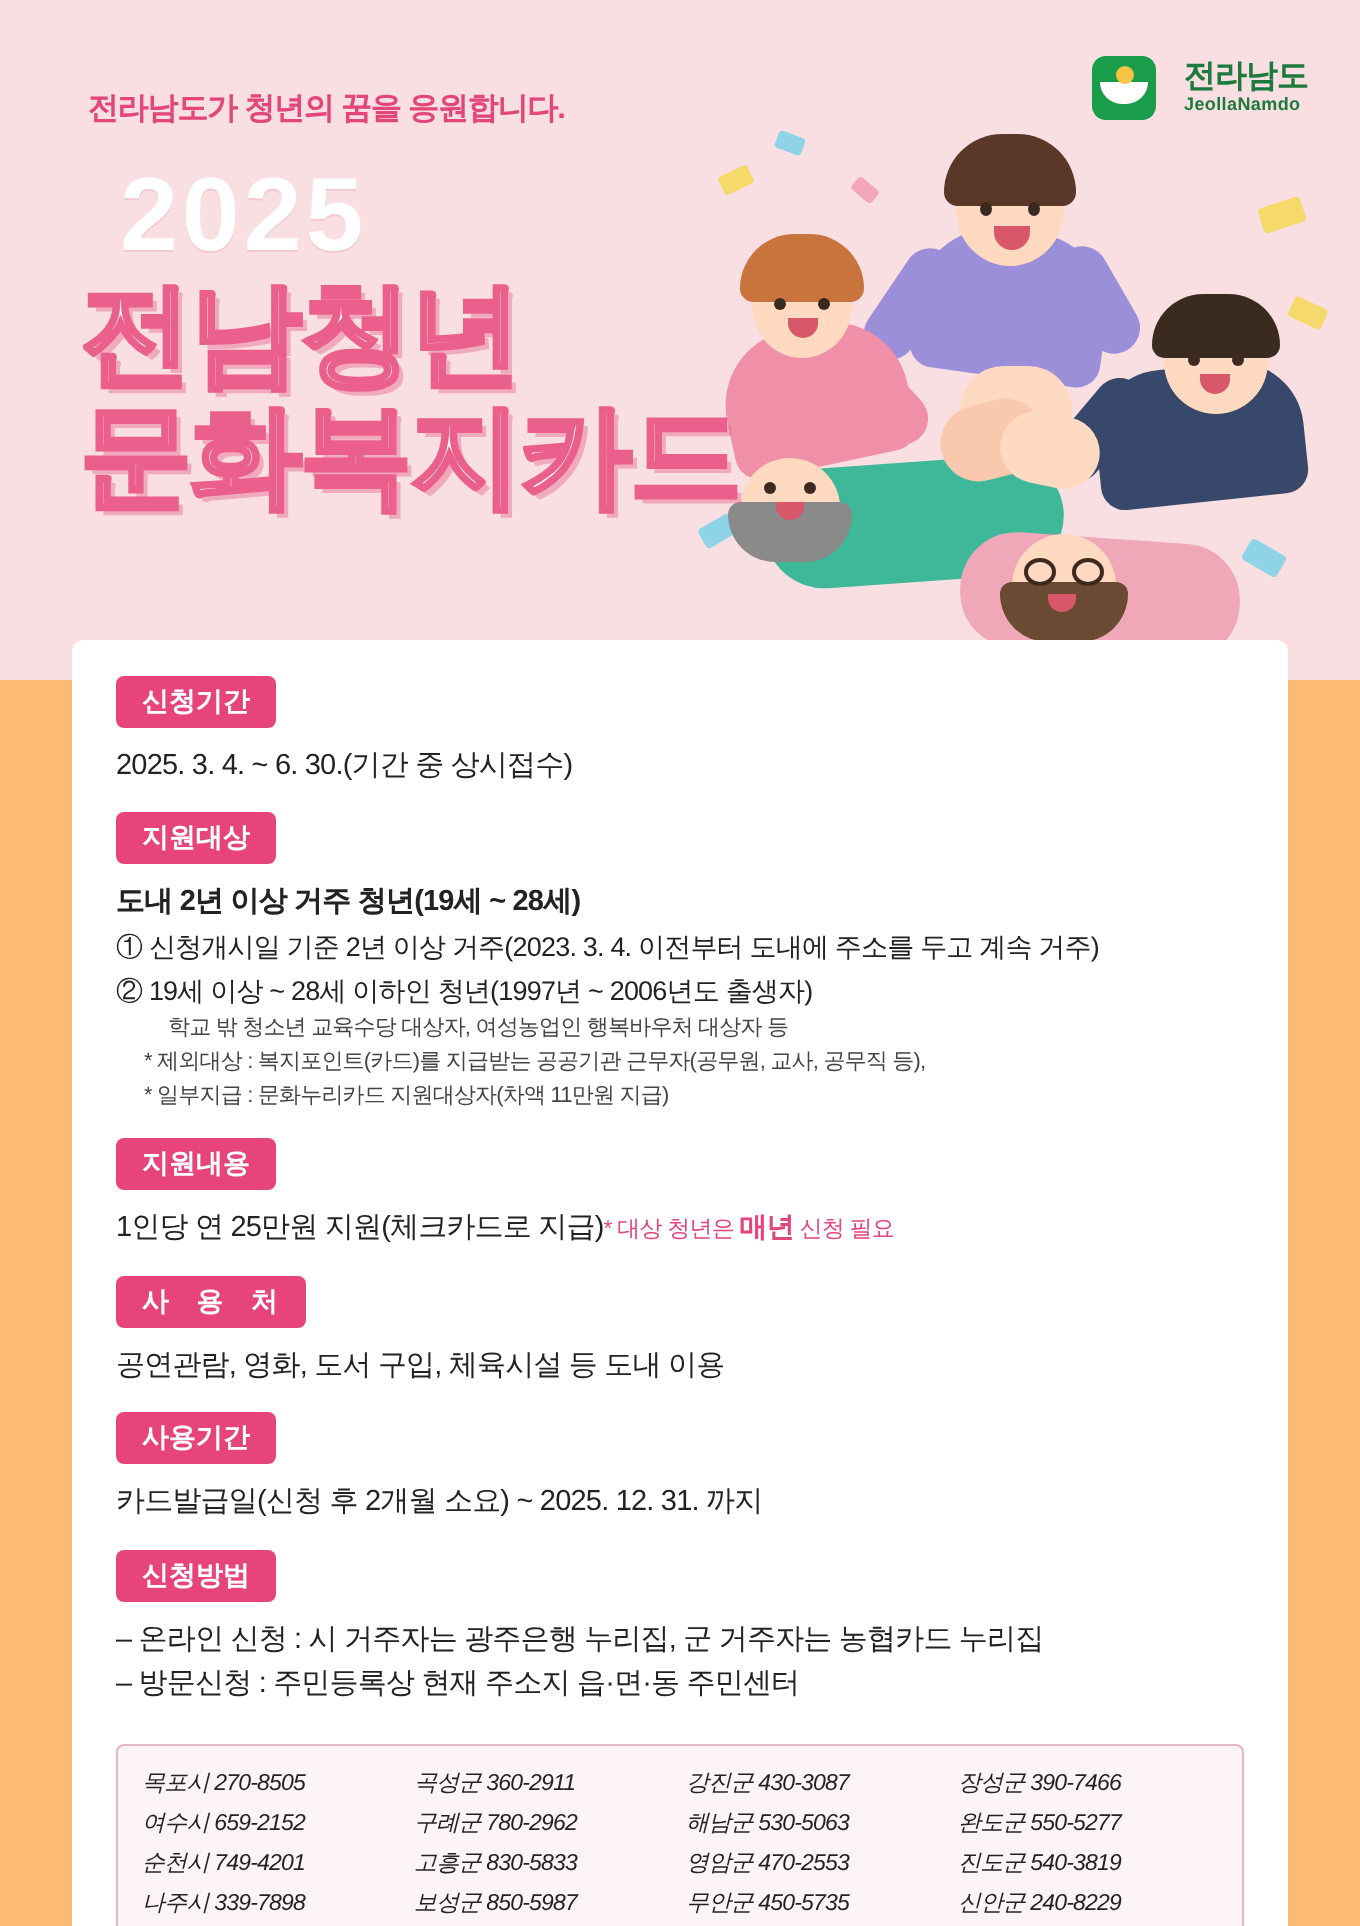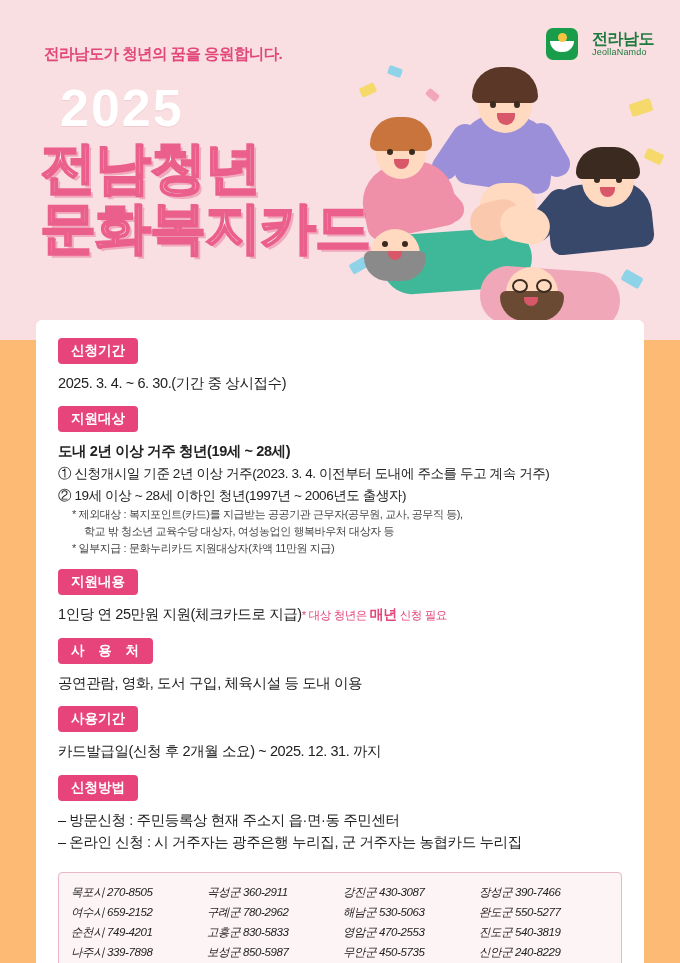--- a/index.html
+++ b/index.html
@@ -110,21 +110,21 @@
   }
   .logo-text-wrap { line-height: 1.1; }
   .logo-kr {
     font-size: 16px;
     font-weight: bold;
     color: #1d7a3d;
     letter-spacing: -0.5px;
   }
   .logo-en {
     font-size: 9px;
-    font-weight: normal;
+    font-weight: bold;
     color: #1d7a3d;
     letter-spacing: 0.2px;
   }
   
   .illus { position: absolute; left: 330px; top: 55px; width: 350px; height: 290px; }
   .blob { position: absolute; border-radius: 50%; }
   .conf { position: absolute; border-radius: 2px; }
   .person-head { position: absolute; border-radius: 50%; }
   .limb { position: absolute; border-radius: 14px; }
 
@@ -290,22 +290,22 @@
       <div class="tag">신청기간</div>
       <div class="line">2025. 3. 4. ~ 6. 30.(기간 중 상시접수)</div>
     </div>
     <div class="sec-gap"></div>
 
     <div class="sec">
       <div class="tag">지원대상</div>
       <div class="line bold">도내 2년 이상 거주 청년(19세 ~ 28세)</div>
       <div class="item">① 신청개시일 기준 2년 이상 거주(2023. 3. 4. 이전부터 도내에 주소를 두고 계속 거주)</div>
       <div class="item">② 19세 이상 ~ 28세 이하인 청년(1997년 ~ 2006년도 출생자)</div>
+      <div class="note note-indent">학교 밖 청소년 교육수당 대상자, 여성농업인 행복바우처 대상자 등</div>
       <div class="note">* 제외대상 : 복지포인트(카드)를 지급받는 공공기관 근무자(공무원, 교사, 공무직 등),</div>
-      <div class="note note-indent">학교 밖 청소년 교육수당 대상자, 여성농업인 행복바우처 대상자 등</div>
       <div class="note">* 일부지급 : 문화누리카드 지원대상자(차액 11만원 지급)</div>
     </div>
     <div class="sec-gap"></div>
 
     <div class="sec">
       <div class="tag">지원내용</div>
       <div class="line">
         <span>1인당 연 25만원 지원(체크카드로 지급)</span><span class="small">* 대상 청년은 </span><span class="pink-bold" style="font-size:14px;">매년</span><span class="small"> 신청 필요</span>
       </div>
     </div>
@@ -318,22 +318,22 @@
     <div class="sec-gap"></div>
 
     <div class="sec">
       <div class="tag">사용기간</div>
       <div class="line">카드발급일(신청 후 2개월 소요) ~ 2025. 12. 31. 까지</div>
     </div>
     <div class="sec-gap"></div>
 
     <div class="sec">
       <div class="tag">신청방법</div>
+      <div class="line">– 온라인 신청 : 시 거주자는 광주은행 누리집, 군 거주자는 농협카드 누리집</div>
       <div class="line">– 방문신청 : 주민등록상 현재 주소지 읍·면·동 주민센터</div>
-      <div class="line">– 온라인 신청 : 시 거주자는 광주은행 누리집, 군 거주자는 농협카드 누리집</div>
     </div>
     <div class="sec-gap"></div>
 
     <div class="sec">
       <div class="contact-wrap">
         <div class="contact-box">
           <div class="contact-grid">
             <div class="contact-cell">목포시 270-8505</div>
             <div class="contact-cell">곡성군 360-2911</div>
             <div class="contact-cell">강진군 430-3087</div>

